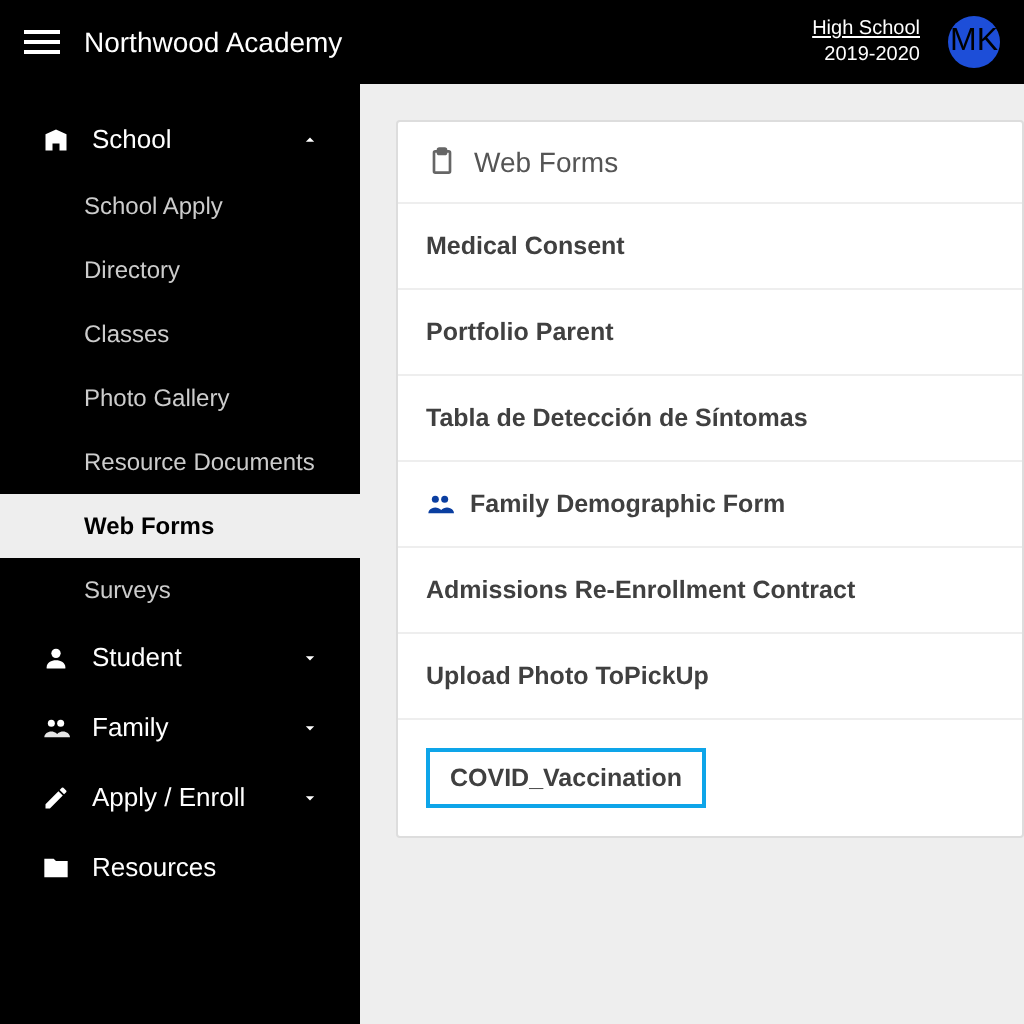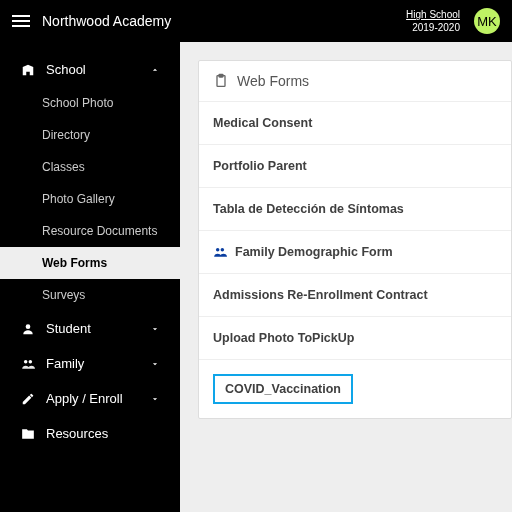--- a/index.html
+++ b/index.html
@@ -10,21 +10,21 @@
     display: flex; align-items: center; padding: 0 12px;
     justify-content: space-between;
   }
   .header-left { display: flex; align-items: center; gap: 12px; }
   .hamburger { display:inline-flex; flex-direction:column; gap:3px; cursor:pointer; }
   .hamburger span { width:18px; height:2px; background:#fff; display:block; }
   .app-title { font-size: 14px; font-weight: 500; }
   .header-right { display:flex; align-items:center; gap:14px; font-size:10px; text-align:right; }
   .header-right-text { line-height:1.3; }
   .header-right-text .line1 { text-decoration: underline; }
-  .avatar { width:26px; height:26px; border-radius:50%; background:#bef264; color:#000; font-size:13px; display:flex; align-items:center; justify-content:center; }
+  .avatar { width:26px; height:26px; border-radius:50%; background:#1d4ed8; color:#000; font-size:16px; display:flex; align-items:center; justify-content:center; }
   .body { flex:1; display:flex; min-height:0; }
   .sidebar { width:180px; background:#000; color:#fff; display:flex; flex-direction:column; font-size:12px; padding-top:10px; }
   .nav-section { }
   .nav-head {
     display:flex; align-items:center; padding:10px 20px; gap:10px; cursor:pointer;
   }
   .nav-head .label { flex:1; font-size:13px; }
   .nav-head .chev { font-size:10px; }
   .sub-items { display:flex; flex-direction:column; }
   .sub-item {
@@ -81,21 +81,21 @@
               </svg>
           </span>
           <span class="label">School</span>
           <span class="chev">
             <svg width="10" height="10" viewBox="0 0 24 24" fill="#fff">
                 <path d="M7 14l5-5 5 5z"></path>
               </svg>
           </span>
         </div>
         <div class="sub-items">
-          <div class="sub-item">School Photo</div>
+          <div class="sub-item">School Apply</div>
           <div class="sub-item">Directory</div>
           <div class="sub-item">Classes</div>
           <div class="sub-item">Photo Gallery</div>
           <div class="sub-item">Resource Documents</div>
           <div class="sub-item active">Web Forms</div>
           <div class="sub-item">Surveys</div>
         </div>
       </div>
 
       <div class="nav-head">

